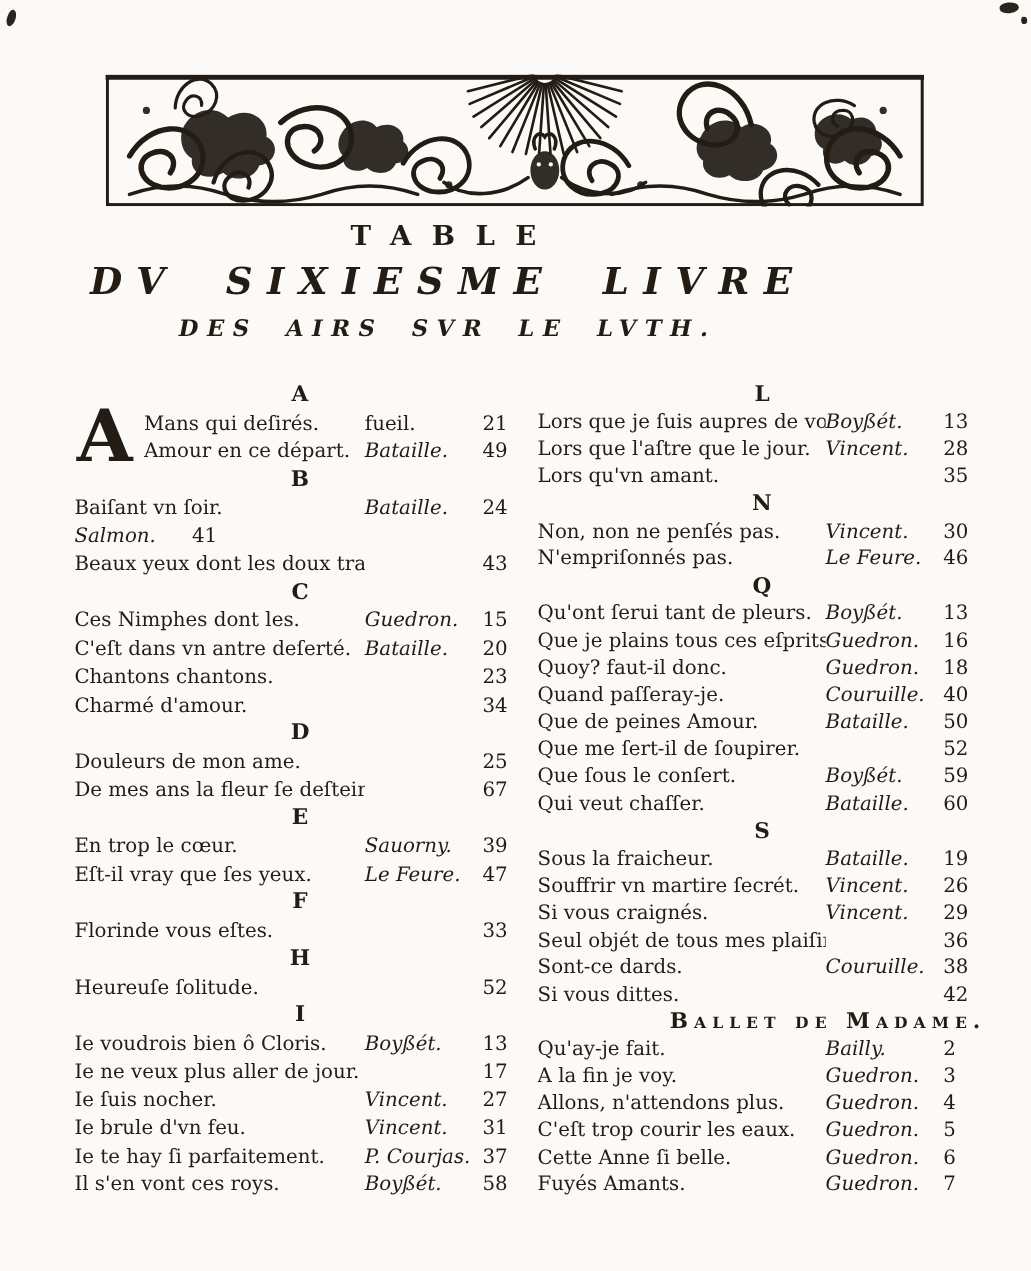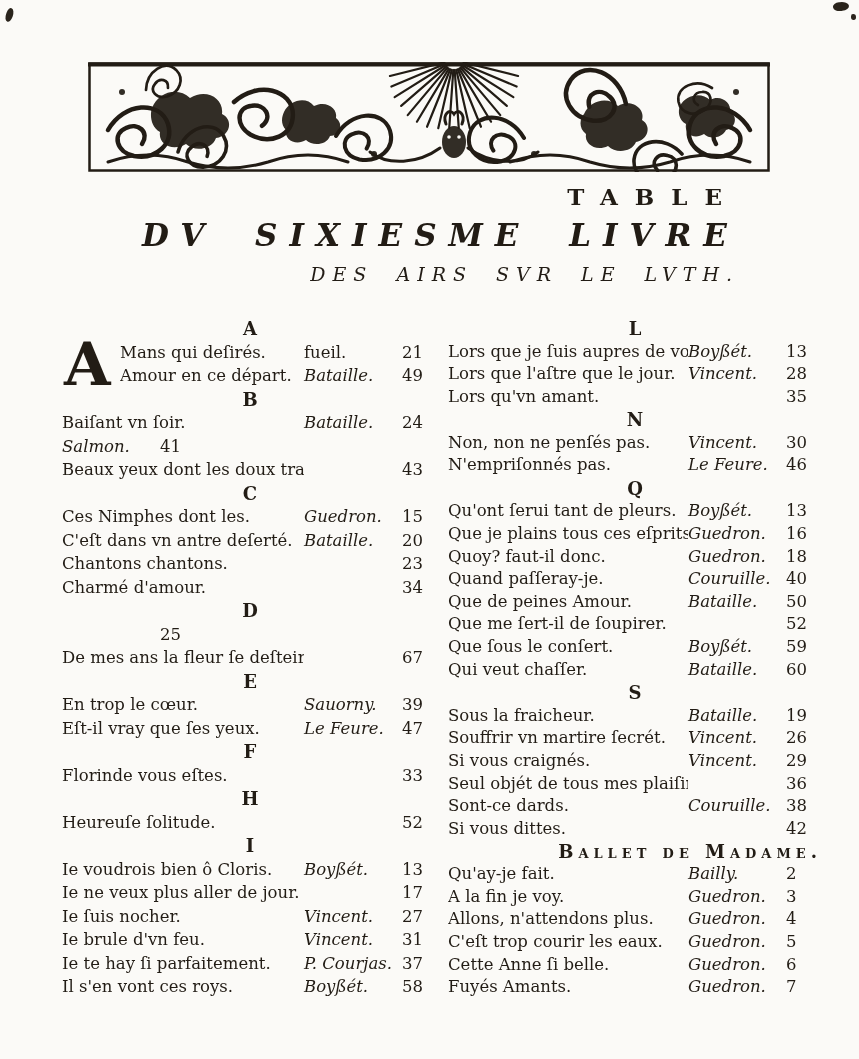--- a/index.html
+++ b/index.html
@@ -4,24 +4,24 @@
 <style>
   :root{ --ink:#221c15; --paper:#fbfaf7; }
   html,body{margin:0;padding:0;}
   body{
     width:859px;height:1059px;position:relative;overflow:hidden;
     background:var(--paper);color:var(--ink);
     font-family:"DejaVu Serif","Liberation Serif",serif;
   }
   .page{position:absolute;inset:0;}
   .headpiece{position:absolute;left:88px;top:62px;width:682px;height:110px;}
-  .titles{position:absolute;top:183px;left:0;width:739px;text-align:right;}
+  .titles{position:absolute;top:183px;left:0;width:739px;text-align:center;}
   .t1{font-size:23px;font-weight:700;letter-spacing:17px;padding-left:17px;}
   .t2{font-size:31px;font-weight:600;font-style:italic;letter-spacing:12px;word-spacing:16px;padding-left:8px;margin-top:7px;}
-  .t3{font-size:19px;font-weight:400;font-style:italic;letter-spacing:7px;word-spacing:10px;padding-left:7px;margin-top:10px;}
+  .t3{font-size:19px;font-weight:700;font-style:italic;letter-spacing:7px;word-spacing:10px;padding-left:7px;margin-top:10px;}
   .col{position:absolute;top:317px;}
   .col-left{left:62px;width:376px;}
   .col-right{left:448px;width:374px;}
   .letter{height:23.5px;line-height:23.5px;text-align:center;font-weight:700;font-size:18px;}
   .ballet{height:23px;line-height:23px;text-align:right;font-variant:small-caps;font-weight:600;font-size:18px;letter-spacing:5px;}
   .row{display:flex;align-items:baseline;height:23.5px;line-height:23.5px;font-size:16.5px;}
   .col-right .row{height:22.6px;line-height:22.6px;}
   .rt{flex:1 1 auto;white-space:nowrap;overflow:hidden;}
   .rc{flex:0 0 98px;font-style:italic;white-space:nowrap;}
   .rc.roman{font-style:normal;}
@@ -158,20 +158,21 @@
         <span class="rc"></span>
         <span class="rp">23</span>
       </div>
       <div class="row">
         <span class="rt">Charmé d'amour.</span>
         <span class="rc"></span>
         <span class="rp">34</span>
       </div>
       <div class="letter">D</div>
       <div class="row">
+        <span class="rt">Douleurs de mon ame.</span>
         <span class="rc"></span>
         <span class="rp">25</span>
       </div>
       <div class="row">
         <span class="rt">De mes ans la fleur ſe deſteire.</span>
         <span class="rc"></span>
         <span class="rp">67</span>
       </div>
       <div class="letter">E</div>
       <div class="row">

